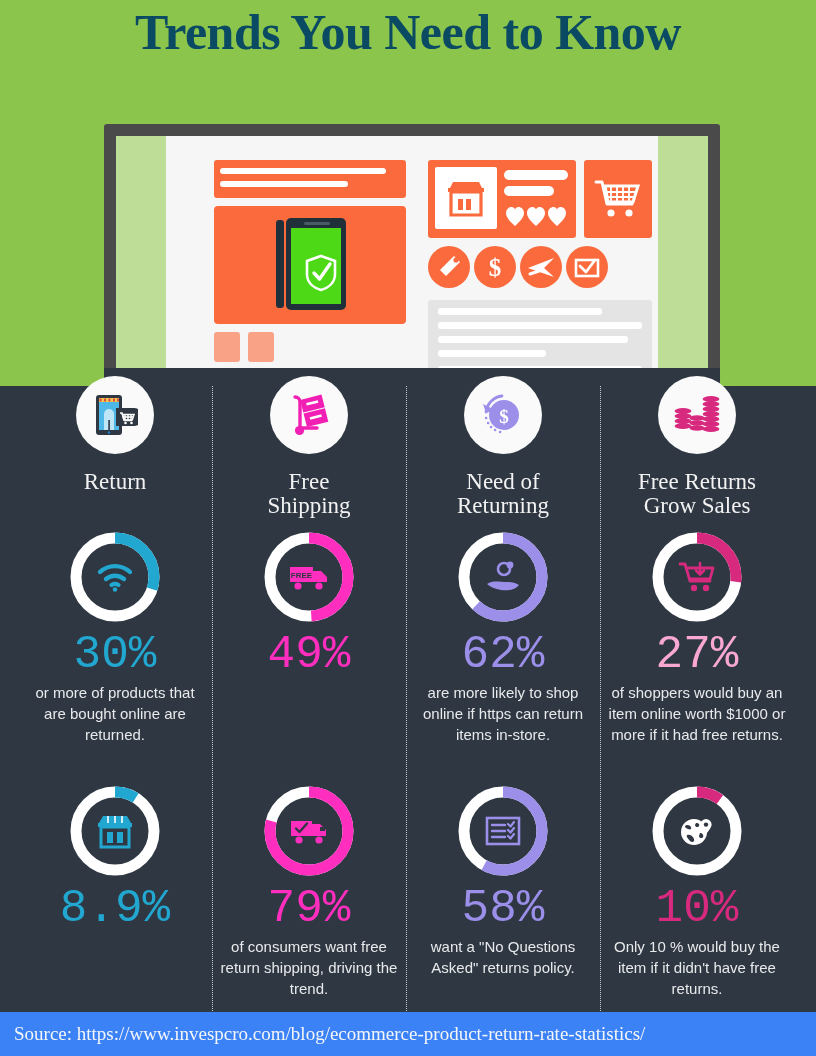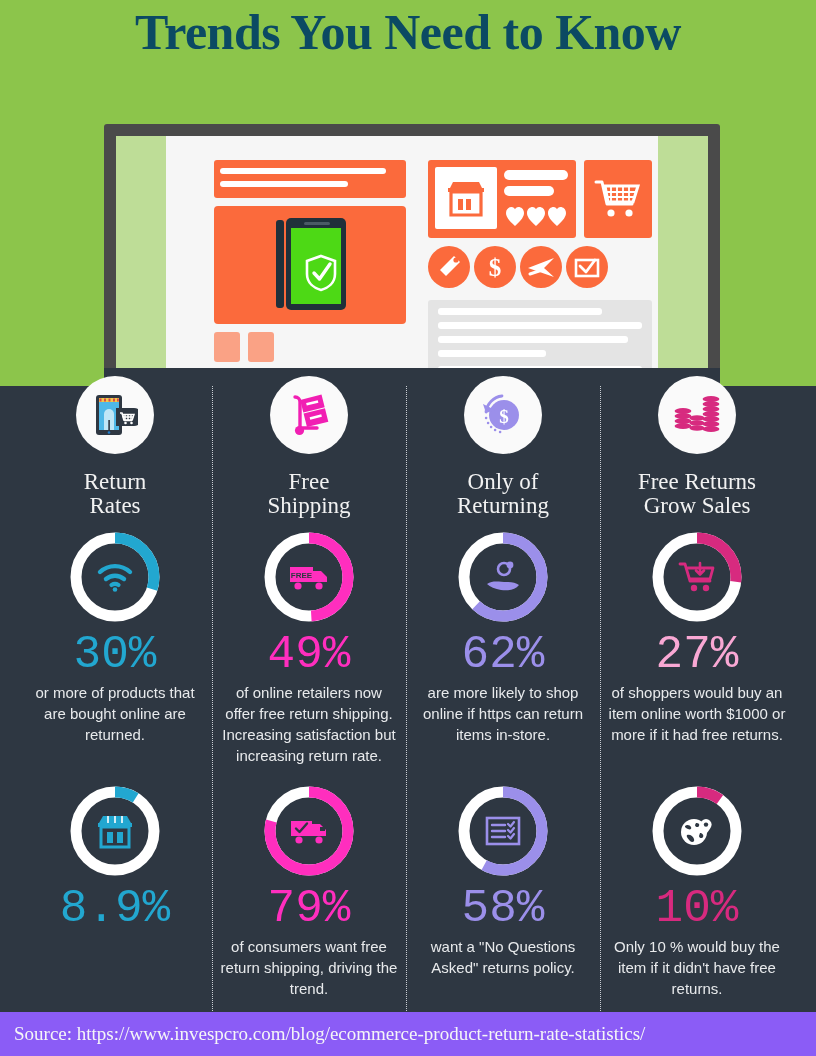--- a/index.html
+++ b/index.html
@@ -185,21 +185,21 @@
     font-size:15px;
     line-height:1.42;
     color:#E8EAEC;
     padding:0 8px;
     margin-top:1px;
   }
 
   
   .footer {
     position:absolute; left:0; bottom:0; width:816px; height:44px;
-    background:#8b5cf6;
+    background:#3b82f6;
     display:flex; align-items:center;
   }
   .footer-text {
     font-family:"Liberation Serif", serif;
     font-size:19px;
     color:#F5F6F7;
     padding-left:14px;
     white-space:nowrap;
   }
 </style>
@@ -335,21 +335,20 @@
           <path d="M28 21 h2 l2.6 7.5 h7.4"></path>
           <path d="M30.4 22.5 h11.6 l-1.8 5.6 H31.8 Z"></path>
           <path d="M33 22.5 v5.6 M36 22.5 v5.6 M39 22.5 v5.6 M30.8 25 h10.6"></path>
         </g>
         <circle cx="33.5" cy="31" r="1.3" fill="#fff"></circle>
         <circle cx="39.5" cy="31" r="1.3" fill="#fff"></circle>
       </svg>
     </div>
     <div class="cat-title">
       <span>Return</span>
-      <span class="t2">Rates</span>
     </div>
 
     <div class="stat r1">
       <div class="donut-wrap">
         <svg width="98" height="98" viewBox="0 0 98 98">
           <circle cx="49" cy="49" r="39" fill="none" stroke="#FFFFFF" stroke-width="11"></circle>
           <circle cx="49" cy="49" r="39" fill="none" stroke="#22A7D0" stroke-width="11" stroke-dasharray="73.5 171.5" transform="rotate(-90 49 49)"></circle>
         </svg>
         <div class="donut-ico">
           <svg width="38" height="30" viewBox="0 0 38 30">
@@ -414,21 +413,20 @@
           <svg width="42" height="30" viewBox="0 0 42 30">
             <rect x="2" y="5" width="23" height="15" fill="#FF2EBE"></rect>
             <text x="13.5" y="16" font-size="8" font-weight="bold" fill="#2E3742" text-anchor="middle" font-family="Liberation Sans, sans-serif">FREE</text>
             <path d="M25 9 H33 L39 15 V20 H25 Z" fill="#FF2EBE"></path>
             <circle cx="10" cy="24" r="3.6" fill="#FF2EBE"></circle>
             <circle cx="31" cy="24" r="3.6" fill="#FF2EBE"></circle>
           </svg>
         </div>
       </div>
       <div class="pct" style="color:#FF2EBE">49%</div>
-      <div class="desc">of online retailers now offer free return shipping. Increasing satisfaction but increasing return rate.</div>
     </div>
 
     <div class="stat r2">
       <div class="donut-wrap">
         <svg width="98" height="98" viewBox="0 0 98 98">
           <circle cx="49" cy="49" r="39" fill="none" stroke="#FFFFFF" stroke-width="11"></circle>
           <circle cx="49" cy="49" r="39" fill="none" stroke="#FF2EBE" stroke-width="11" stroke-dasharray="193.6 51.4" transform="rotate(-90 49 49)"></circle>
         </svg>
         <div class="donut-ico">
           <svg width="42" height="30" viewBox="0 0 42 30">
@@ -456,21 +454,21 @@
         <g stroke="#9B8FEA" stroke-width="2.4" stroke-linecap="round">
           <path d="M6 26 L6.2 26"></path>
             <path d="M8 31 L8.2 31"></path>
             <path d="M11 35 L11.2 35"></path>
           <path d="M15 38 L15.2 38"></path>
             <path d="M20 40 L20.2 40"></path>
         </g>
       </svg>
     </div>
     <div class="cat-title">
-      <span>Only of</span>
+      <span>Need of</span>
       <span class="t2">Returning</span>
     </div>
 
     <div class="stat r1">
       <div class="donut-wrap">
         <svg width="98" height="98" viewBox="0 0 98 98">
           <circle cx="49" cy="49" r="39" fill="none" stroke="#FFFFFF" stroke-width="11"></circle>
           <circle cx="49" cy="49" r="39" fill="none" stroke="#9B8FEA" stroke-width="11" stroke-dasharray="152 93" transform="rotate(-90 49 49)"></circle>
         </svg>
         <div class="donut-ico">

